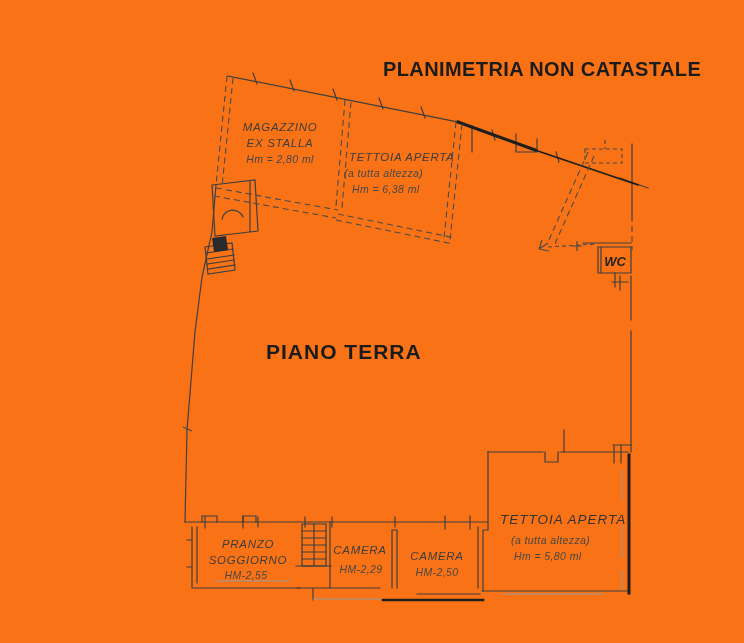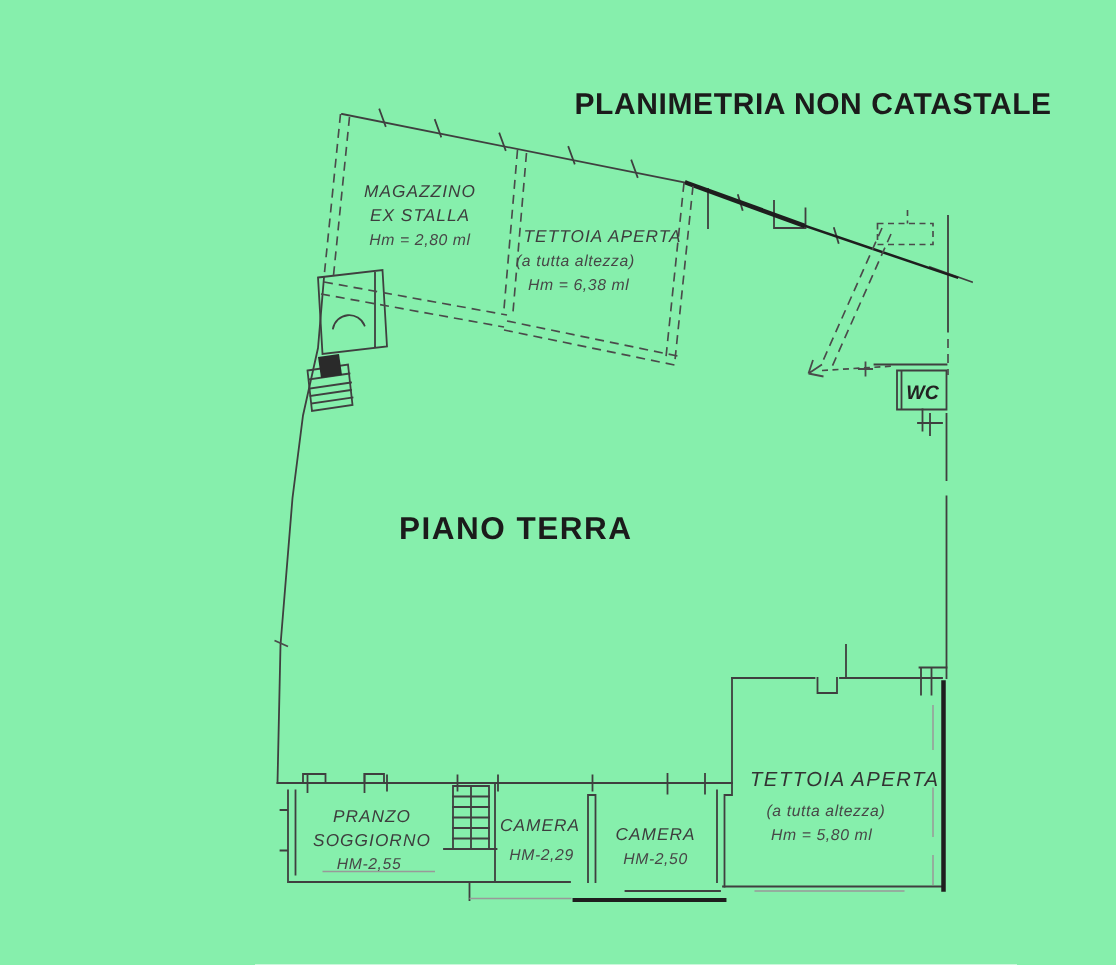--- a/index.html
+++ b/index.html
@@ -1,16 +1,16 @@
 <!DOCTYPE html>
 <html><head>
 <meta charset="utf-8">
 <style>
   html,body{margin:0;padding:0;background:#ffffff;}
-  .page{position:relative;width:744px;height:643px;background:#86efac;overflow:hidden;
+  .page{position:relative;width:744px;height:643px;background:#f97316;overflow:hidden;
         font-family:"Liberation Sans", sans-serif;}
   svg{position:absolute;left:0;top:0;}
   text{fill:#3d3d3d;}
   .title{font-size:20px;font-weight:bold;fill:#1b1b1b;letter-spacing:.4px;}
   .floor{font-size:21px;font-weight:bold;fill:#1b1b1b;letter-spacing:1px;}
   .room{font-style:italic;font-size:11.5px;letter-spacing:.7px;fill:#3d3d3d;}
   .room-sm{font-style:italic;font-size:10.5px;letter-spacing:.4px;fill:#474747;}
   .room-lg{font-style:italic;font-size:13.5px;letter-spacing:1px;fill:#333333;}
   .wc{font-style:italic;font-size:13px;font-weight:bold;fill:#222222;}
 </style>

